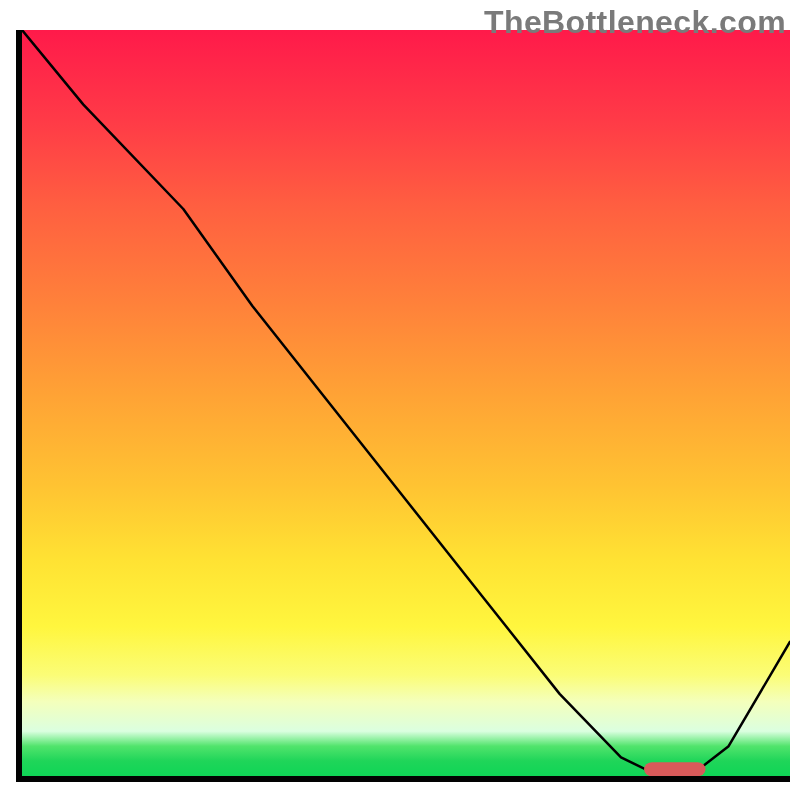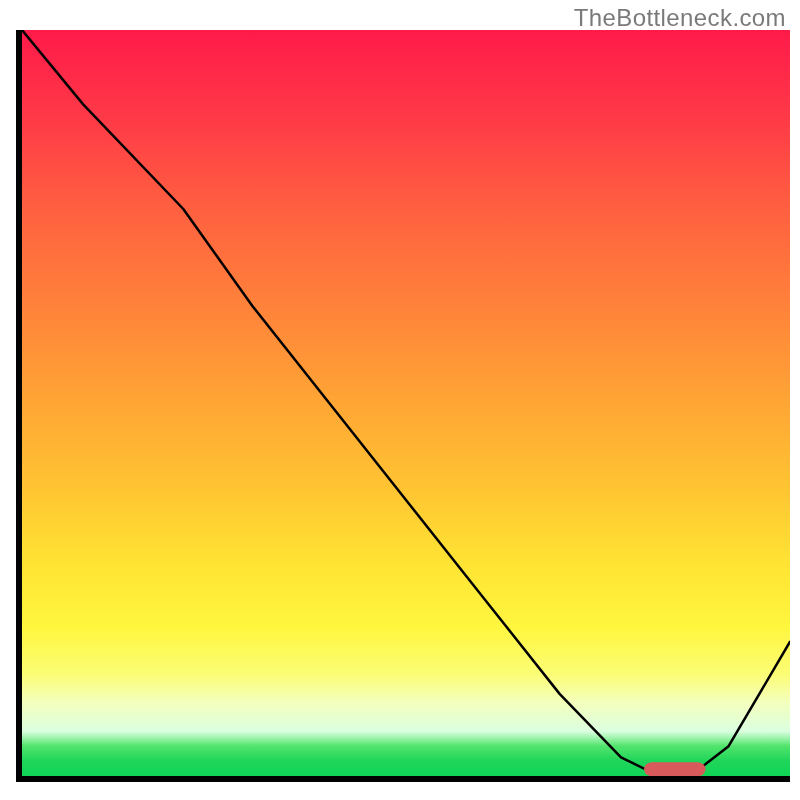--- a/index.html
+++ b/index.html
@@ -14,22 +14,22 @@
   .outer {
     position: relative;
     width: 800px;
     height: 800px;
   }
   .watermark {
     position: absolute;
     top: 4px;
     right: 14px;
     color: #7a7a7a;
-    font-size: 24px;
-    font-weight: 400;
+    font-size: 32px;
+    font-weight: 700;
     letter-spacing: 0.4px;
     z-index: 3;
   }
   .axis-left {
     position: absolute;
     left: 16px;
     top: 30px;
     width: 6px;
     bottom: 24px;
     background: #020202;

